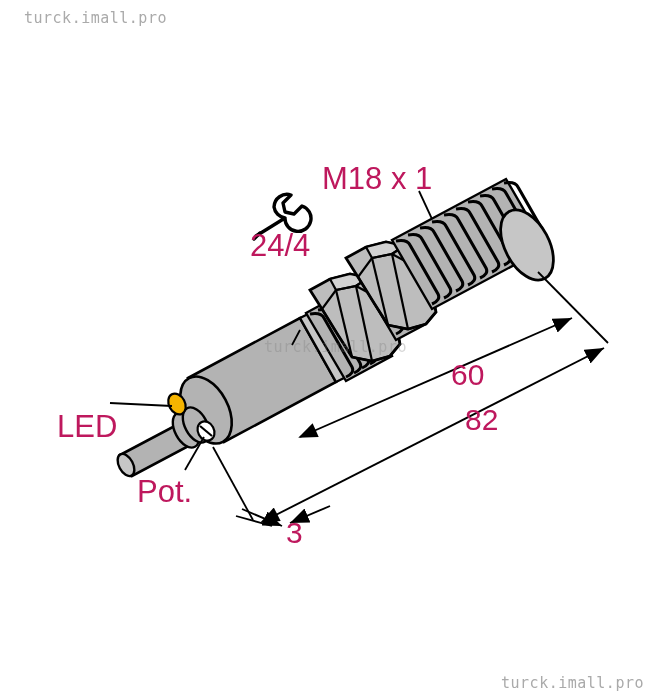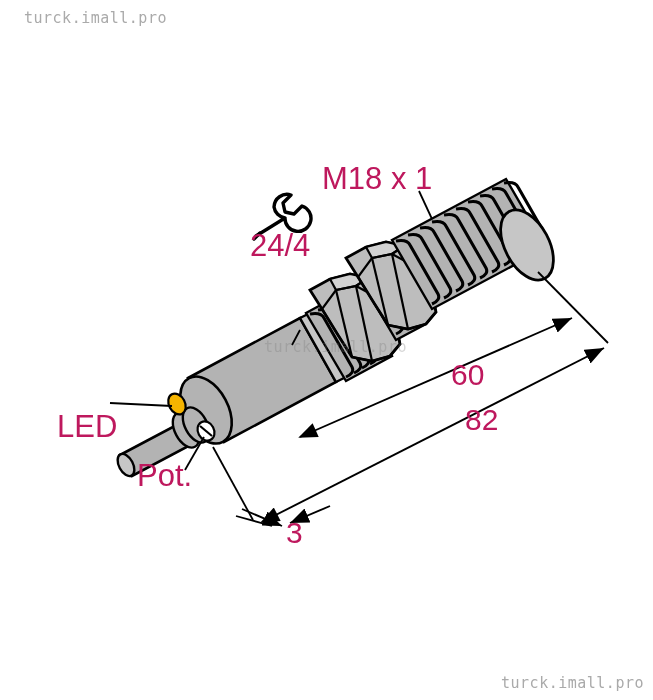--- a/index.html
+++ b/index.html
@@ -33,21 +33,21 @@
     position:absolute;
     color:#be185d;
     font-size:31px;
     line-height:1;
     white-space:nowrap;
   }
   .lbl-sm{font-size:30px;}
   #lbl-thread{left:322px;top:163px;}
   #lbl-wrench{left:250px;top:230px;text-align:center;}
   #lbl-led{left:57px;top:390px;margin-top:21px;}
-  #lbl-pot{left:137px;top:460px;}
+  #lbl-pot{left:137px;top:476px;}
   #lbl-60{left:451px;top:360px;}
   #lbl-82{left:445px;top:405px;margin-left:20px;}
   #lbl-3{left:286px;top:518px;}
 </style>
 </head>
 <body>
 
 <div id="stage">
 
   <div class="wm wm-tl">turck.imall.pro</div>

